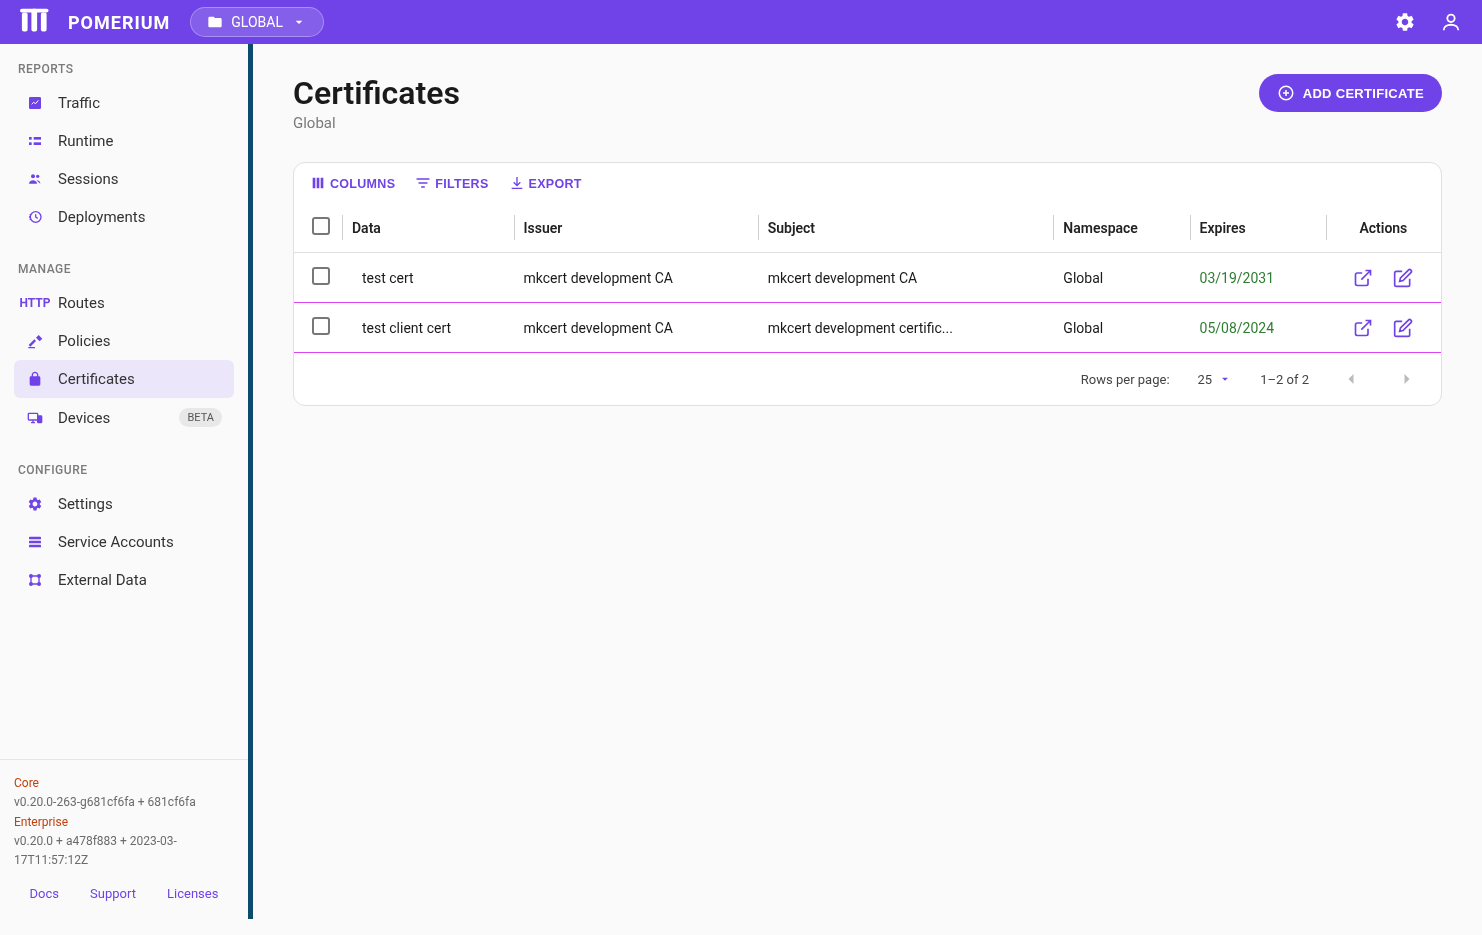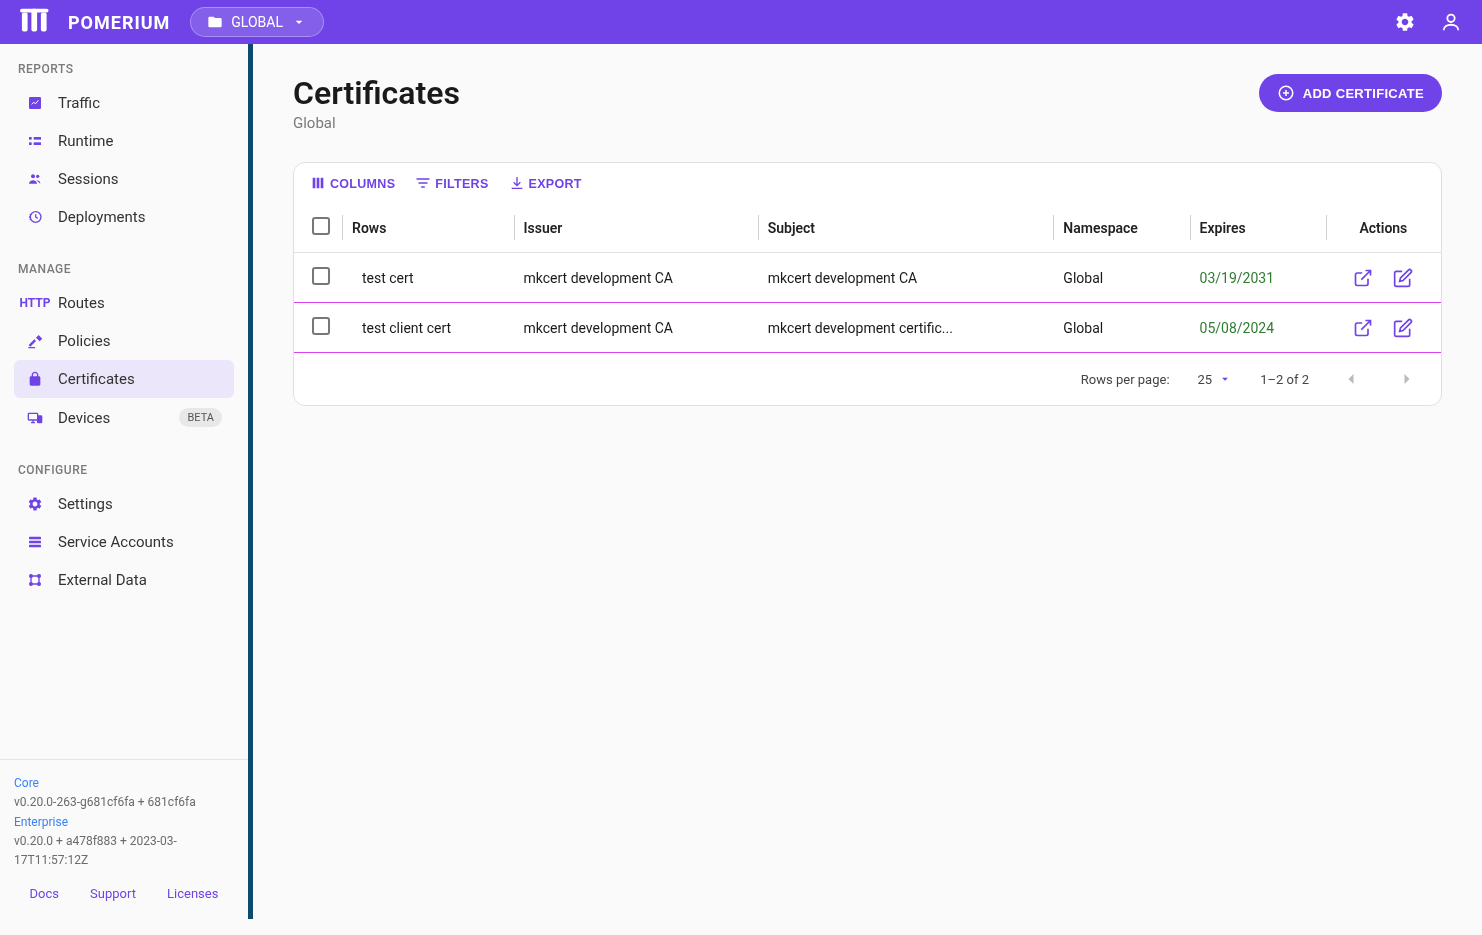--- a/index.html
+++ b/index.html
@@ -20,21 +20,21 @@
 .main { flex: 1; padding: 30px 40px; overflow-y: auto; background: #fafafa; }
 
 
 .sidebar-section { padding: 18px 14px 8px; }
 .sidebar-section-title { font-size: 12px; font-weight: 500; color: #7a7a7a; letter-spacing: 0.5px; padding: 0 4px 8px; }
 .sidebar-item { display: flex; align-items: center; gap: 14px; padding: 10px 12px; border-radius: 6px; cursor: pointer; color: #333; font-size: 15px; }
 .sidebar-item .icon { width: 18px; height: 18px; display: flex; align-items: center; justify-content: center; color: #6f43e7; }
 .sidebar-item.active { background: #ece6fb; }
 .sidebar-item .badge { margin-left: auto; background: #e8e8e8; color: #555; font-size: 11px; font-weight: 400; padding: 3px 8px; border-radius: 10px; }
 .sidebar-footer { margin-top: auto; border-top: 1px solid #e5e5e5; padding: 14px 14px 0; font-size: 12px; color: #6b6b6b; line-height: 1.6; }
-.sidebar-footer .label { color: #3b82f6; }
+.sidebar-footer .label { color: #c2410c; }
 .sidebar-links { display: flex; justify-content: space-around; padding: 14px 0; }
 .sidebar-links a { color: #6f43e7; font-size: 13px; text-decoration: none; cursor: pointer; }
 
 
 .page-header { display: flex; align-items: flex-start; justify-content: space-between; margin-bottom: 30px; }
 .page-title { font-size: 32px; font-weight: 600; color: #1a1a1a; }
 .page-subtitle { font-size: 15px; color: #7a7a7a; margin-top: 2px; }
 .add-btn { background: #6f43e7; color: white; border: none; border-radius: 20px; padding: 10px 18px; font-size: 13px; font-weight: 600; letter-spacing: 0.3px; display: flex; align-items: center; gap: 8px; cursor: pointer; }
 
 
@@ -262,21 +262,21 @@
               <path d="M12 3v12M7 11l5 5 5-5M4 20h16"></path>
             </svg>
           <span>EXPORT</span>
         </button>
       </div>
 
       <table>
         <thead>
           <tr>
             <th style="width:48px;padding-left:18px"><span class="checkbox"></span></th>
-            <th class="divider">Rows</th>
+            <th class="divider">Data</th>
             <th class="divider">Issuer</th>
             <th class="divider">Subject</th>
             <th class="divider">Namespace</th>
             <th class="divider">Expires</th>
             <th class="divider actions-col">Actions</th>
           </tr>
         </thead>
         <tbody id="table-body">
             <tr>
     <td style="padding-left:18px"><span class="checkbox"></span></td>

